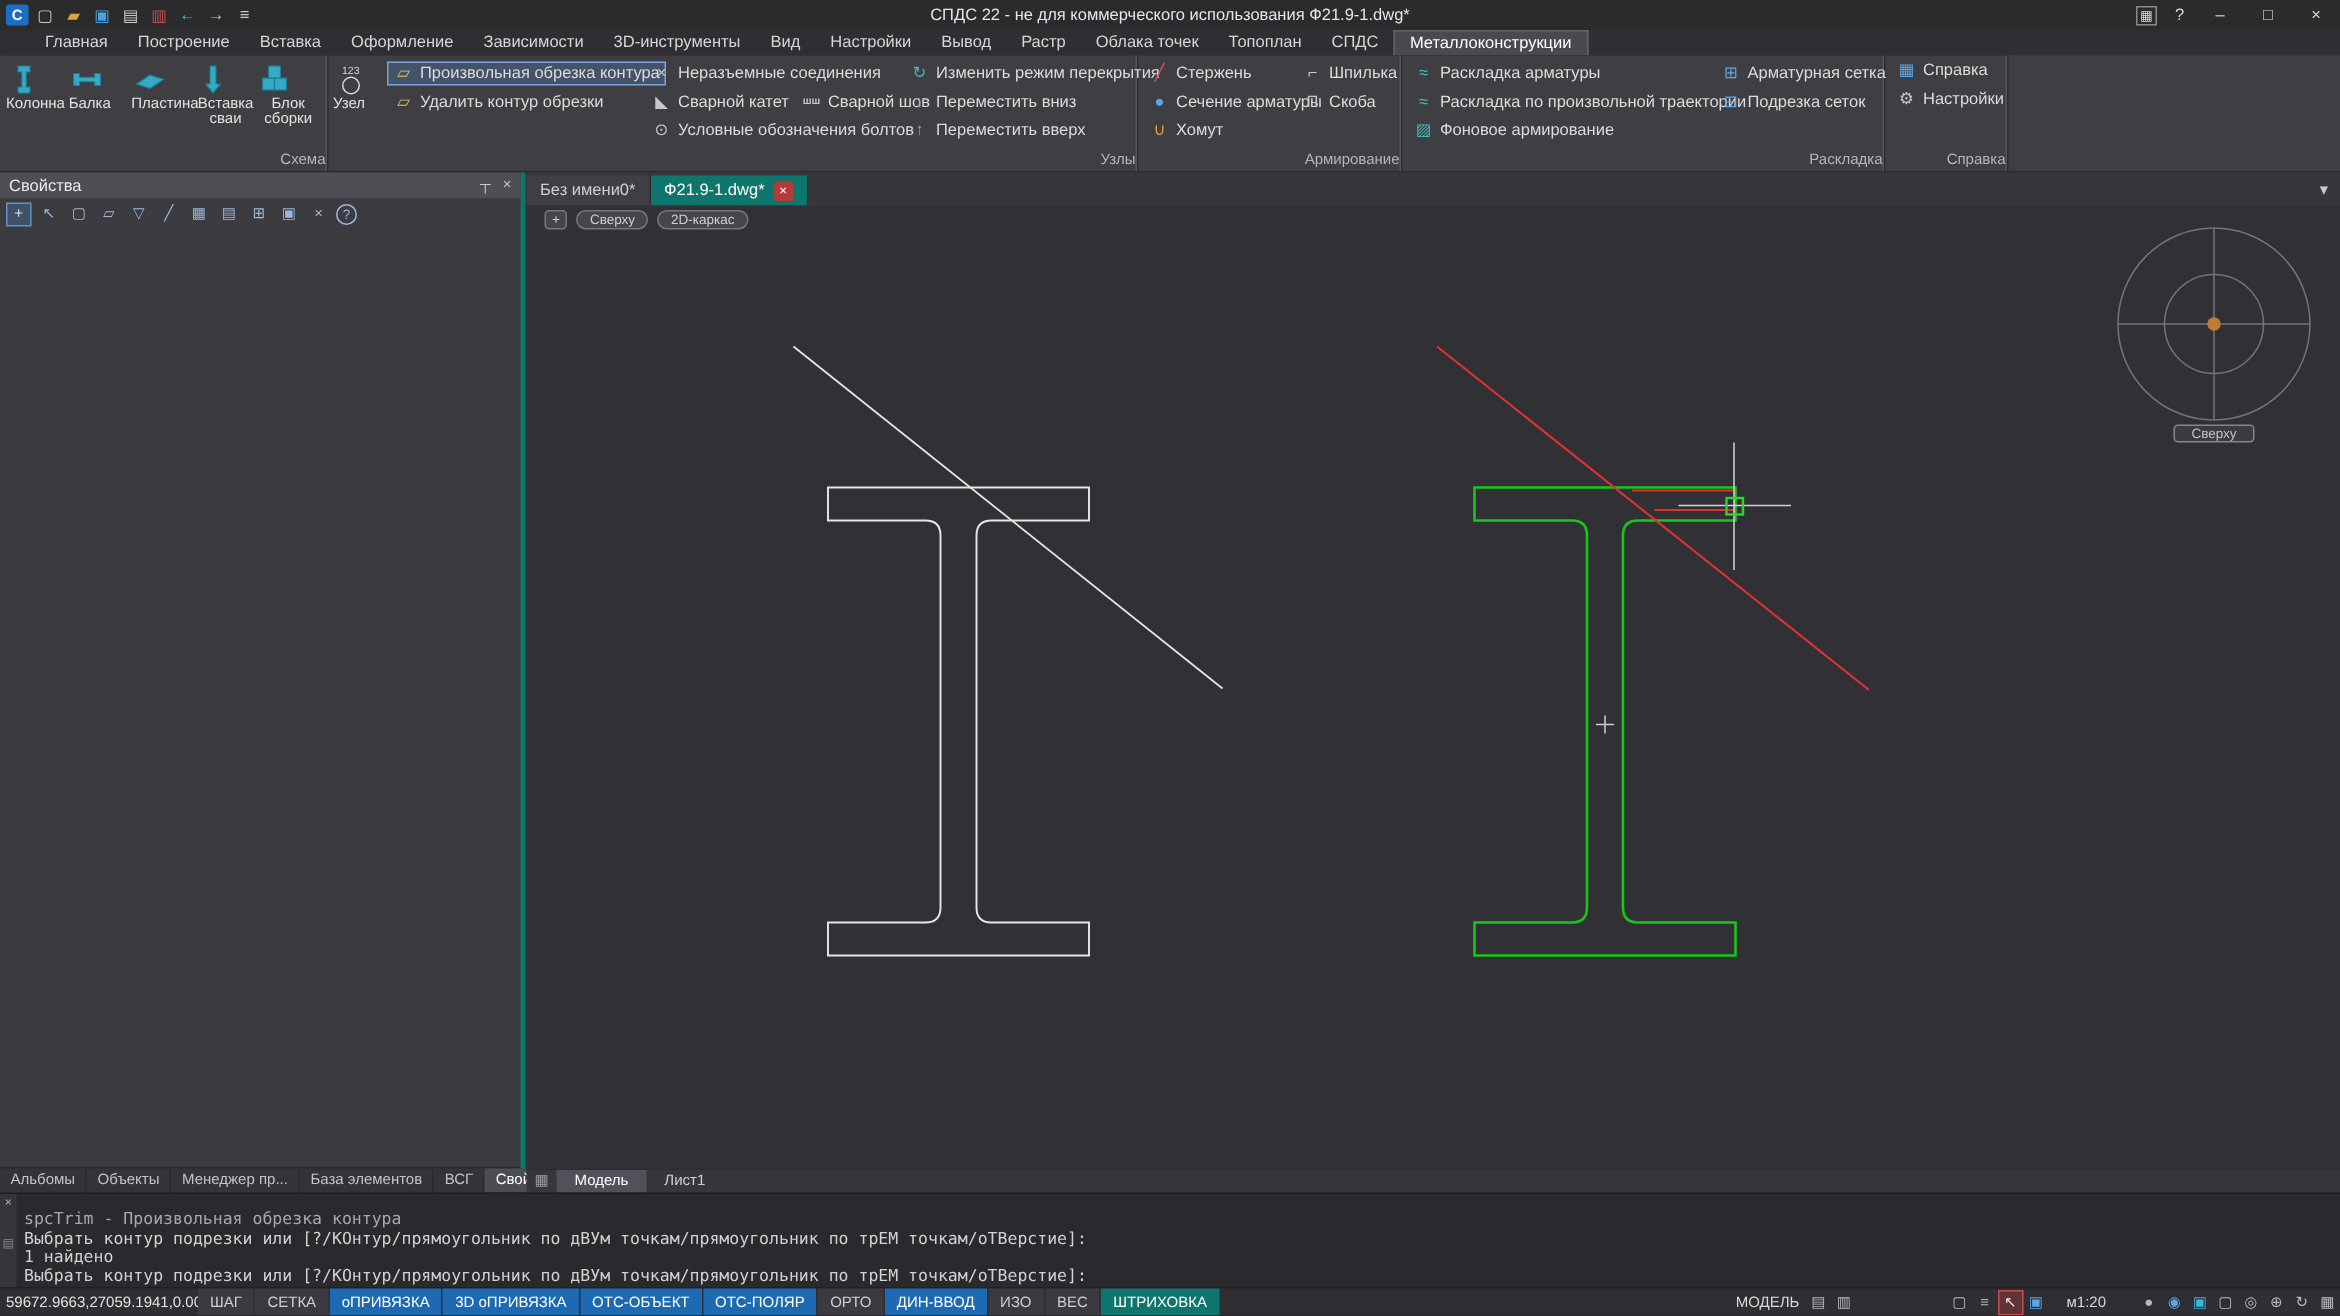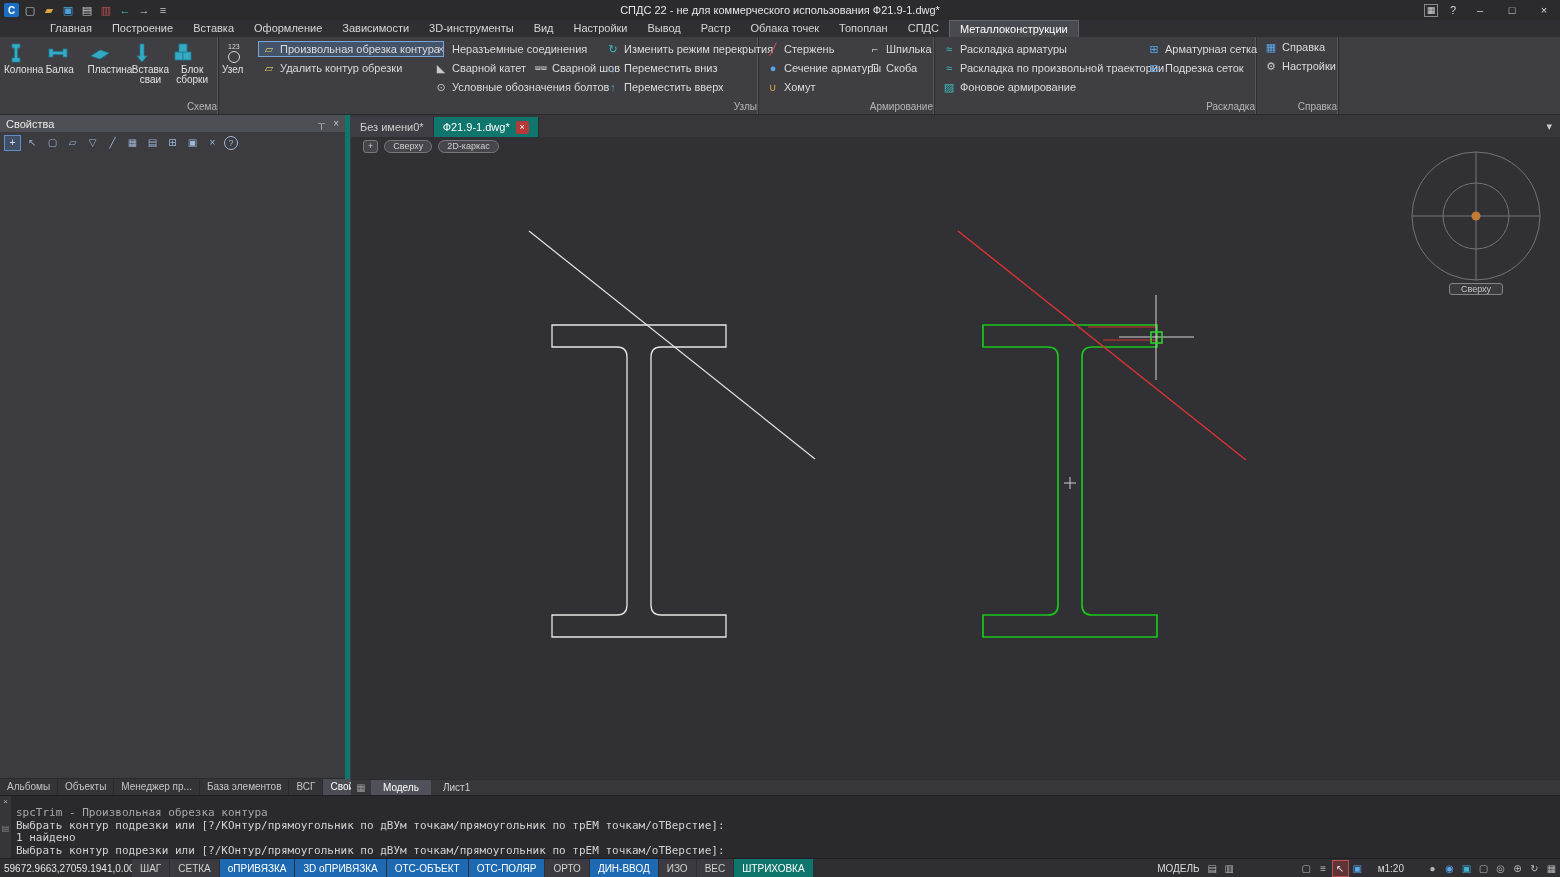--- a/index.html
+++ b/index.html
@@ -14,39 +14,39 @@
   .qat { display:flex; align-items:center; gap:3px; padding-left:4px; }
   .applogo { width:15px; height:14px; background:#1a6fc4; border-radius:2px; color:#fff; font-weight:bold; font-size:10px; display:flex; align-items:center; justify-content:center; }
   .qicon { width:16px; height:16px; display:flex; align-items:center; justify-content:center; font-size:11px; color:#c9c9c9; }
   .qicon.cy { color:#d9a53f; } .qicon.cb { color:#4aa3e0; } .qicon.ct { color:#3fc0c0; } .qicon.cr { color:#c05050; }
   .wintitle { position:absolute; left:50%; transform:translateX(-50%); color:#e6e6e6; font-size:11px; white-space:nowrap; }
   .winbtns { margin-left:auto; display:flex; align-items:center; height:20px; }
   .winbtn { width:32px; height:20px; display:flex; align-items:center; justify-content:center; color:#d8d8d8; font-size:11px; }
   .winbtn.boxed { width:22px; }
   .winbtn .kb { border:1px solid #8a8a8e; padding:0 2px; font-size:9px; line-height:11px; }
   
-  .tabrow { position:absolute; top:20px; left:0; right:0; height:17px; background:#2f2f33; display:flex; align-items:flex-end; padding-left:40px; }
+  .tabrow { position:absolute; top:20px; left:0; right:0; height:17px; background:#2f2f33; display:flex; align-items:flex-end; padding-left:20px; }
   .rtab { height:17px; padding:2px 10px 0; font-size:11px; color:#d6d6d6; white-space:nowrap; }
   .rtab.active { background:#494950; border:1px solid #63636b; border-bottom:none; color:#ffffff; }
   
   .ribbon { position:absolute; top:37px; left:0; right:0; height:78px; background:#3e3e43; border-bottom:1px solid #2a2a2d; display:flex; }
   .rpanel { display:flex; flex-direction:column; border-right:1px solid #56565e; box-shadow:1px 0 0 #2e2e32; }
   .rpanel-content { flex:1; display:flex; padding:2px 4px 0; }
   .rpanel-label { height:13px; line-height:12px; text-align:right; font-size:10px; color:#b5b5ba; }
   .bigbtn { width:42px; display:flex; flex-direction:column; align-items:flex-start; text-align:center; font-size:10px; line-height:10px; color:#e2e2e2; padding-top:2px; }
   .bigbtn svg { flex:none; }
   .ucol { display:flex; flex-direction:column; padding-top:2px; }
   .rrow { display:flex; }
   .ritem { display:flex; align-items:center; gap:4px; height:16px; margin-bottom:3px; padding:0 3px; font-size:11px; color:#dcdcdc; white-space:nowrap; width:max-content; border:1px solid transparent; }
   .ritem.sel { background:rgba(90,140,200,0.28); border:1px solid #7aa5d8; }
   .mic { width:14px; height:14px; flex:none; display:inline-flex; align-items:center; justify-content:center; font-size:11px; line-height:14px; }
   .mic.tiny { font-size:7px; font-weight:bold; }
   .cg{color:#c9c9c9}.cb{color:#5aa7e8}.ct{color:#3fbdbd}.cr{color:#e05555}.co{color:#e0a040}.cy{color:#d9c35a}
   
-  .props { position:absolute; left:0; top:115px; width:350px; bottom:82px; background:#3b3b40; border-right:5px solid #0f766e; display:flex; flex-direction:column; }
+  .props { position:absolute; left:0; top:115px; width:350px; bottom:82px; background:#3b3b40; border-right:3px solid #0f766e; display:flex; flex-direction:column; }
   .props-header { height:17px; background:#4e4e55; display:flex; align-items:center; padding:0 6px; font-size:11px; color:#eaeaea; }
   .props-header .sp { margin-left:auto; display:flex; gap:8px; color:#c9c9c9; font-size:10px; }
   .props-toolbar { height:21px; display:flex; align-items:center; gap:3px; padding:2px 4px; }
   .ptool { width:17px; height:16px; display:flex; align-items:center; justify-content:center; font-size:10px; color:#9db7d8; border:1px solid transparent; }
   .ptool.on { border:1px solid #5f8fc8; background:rgba(80,130,190,0.30); color:#cfe2f8; }
   .ptool.qm { border:1px solid #9db7d8; border-radius:50%; width:14px; height:14px; font-size:9px; }
   .props-body { flex:1; }
   .props-tabs { height:17px; display:flex; background:#333338; border-top:1px solid #2a2a2e; font-size:10px; color:#c4c4c8; }
   .ptab { padding:2px 7px 0; border-right:1px solid #2a2a2e; white-space:nowrap; }
   .ptab.active { background:#4c4c55; color:#ffffff; }

